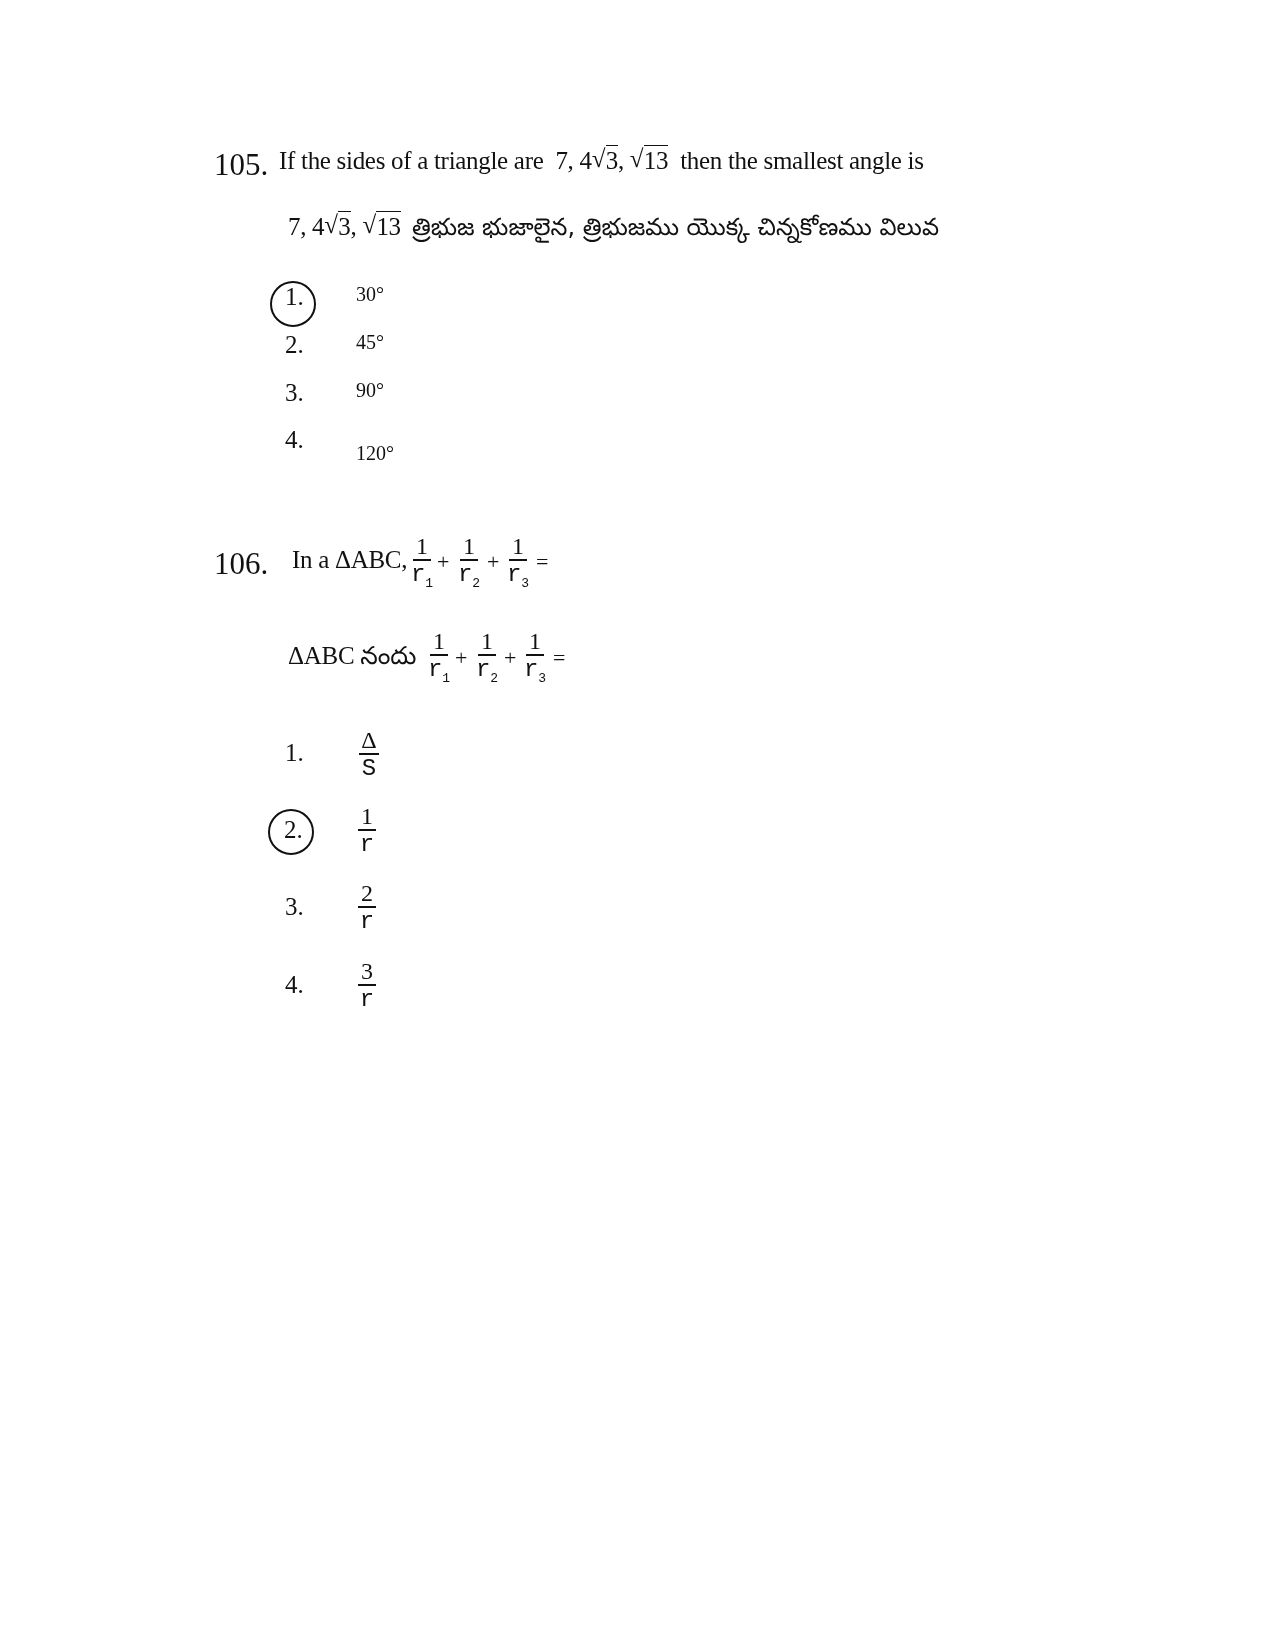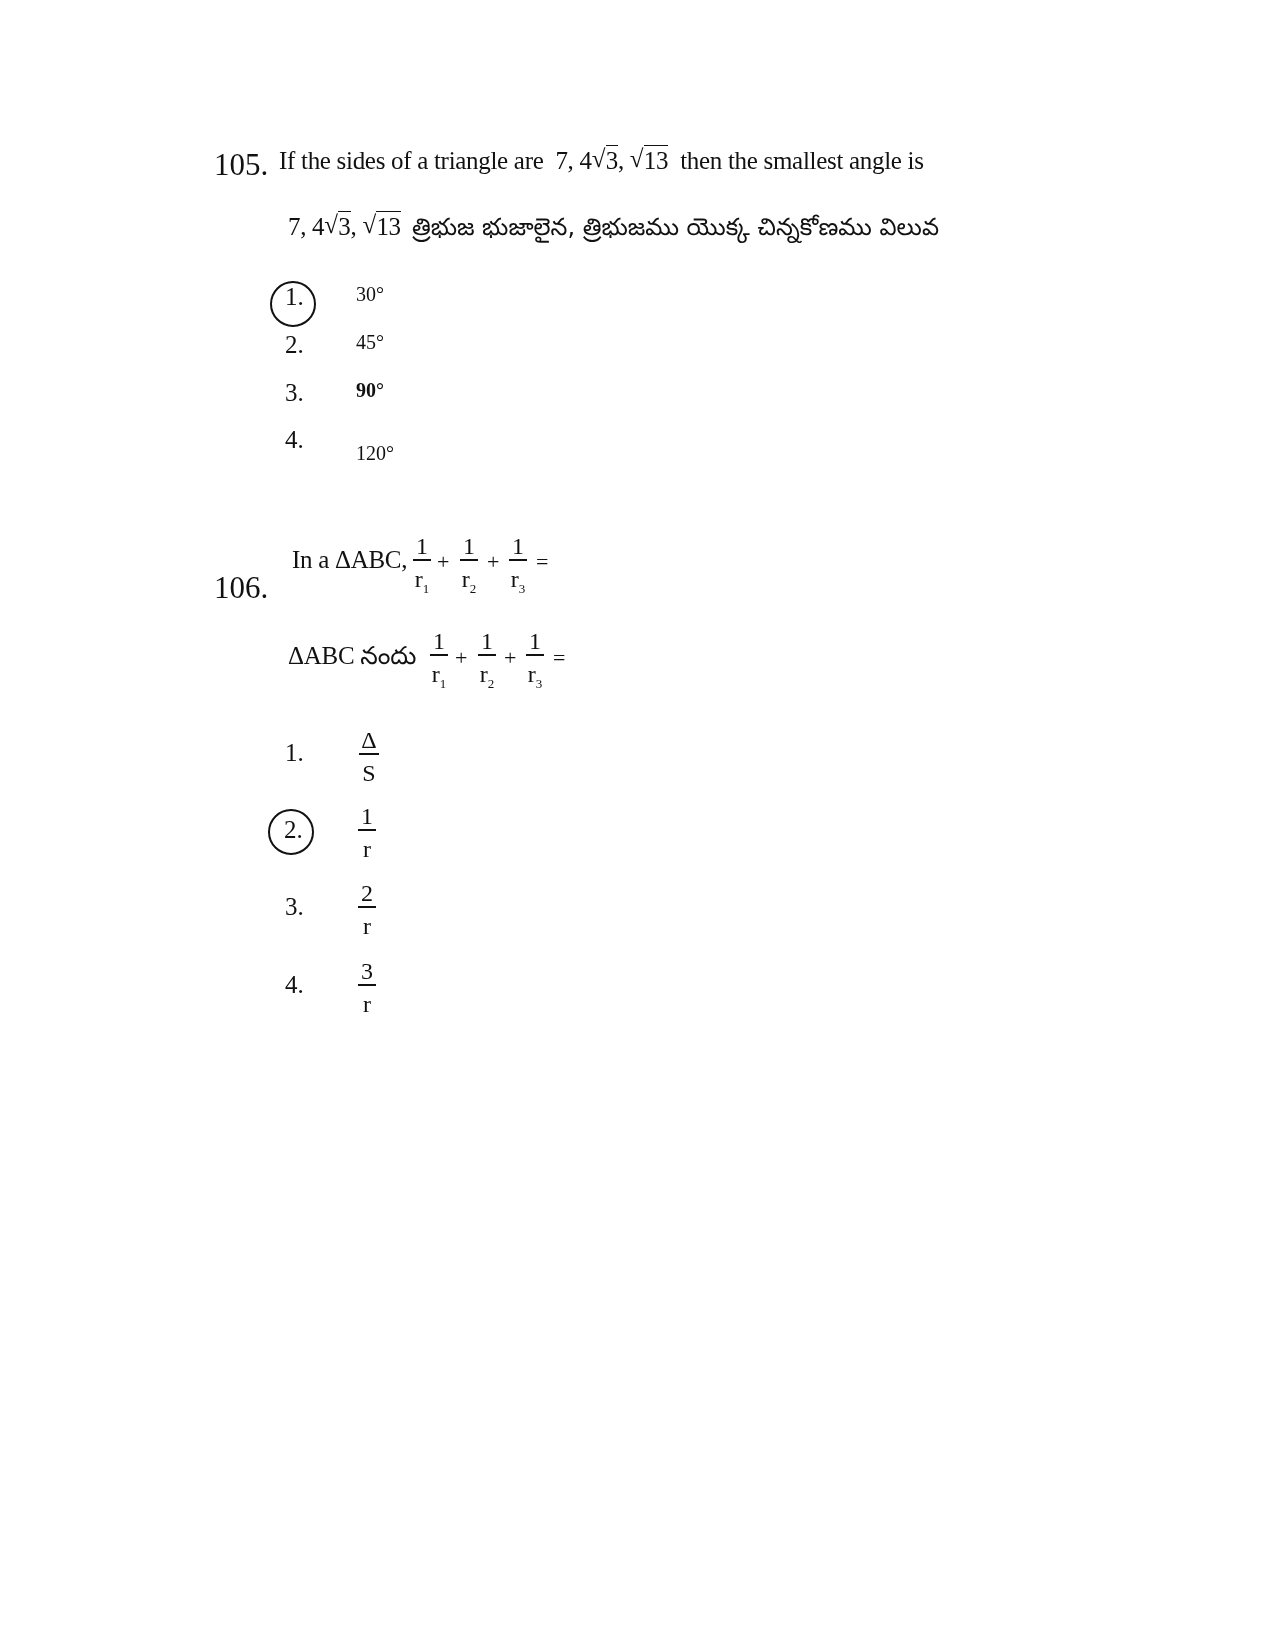--- a/index.html
+++ b/index.html
@@ -10,21 +10,21 @@
   .te-text { font-size:24px; font-family:"DejaVu Sans", sans-serif; }
   .opt-num { font-size:25px; font-family:"Liberation Serif", serif; }
   .opt-val { font-size:20px; font-family:"Liberation Serif", serif; }
   .circle { position:absolute; border:2px solid #111; border-radius:50%; }
   .sqrt { display:inline-block; position:relative; padding-left:14px; }
   .sqrt::before { content:"√"; position:absolute; left:0; top:-2px; font-size:25px; }
   .sqrt span { border-top:1.5px solid #111; padding-top:1px; }
   .frac { position:absolute; display:flex; flex-direction:column; align-items:center; font-family:"Liberation Serif", serif; }
   .frac .num { font-size:24px; line-height:26px; }
   .frac .bar { height:1.5px; background:#111; width:100%; }
-  .frac .den { font-size:24px; line-height:36px; }
+  .frac .den { font-size:24px; line-height:28px;font-family:Liberation Mono, monospace; }
   .frac .den sub { font-size:13px; }
   .op { position:absolute; font-size:22px; font-family:"Liberation Serif", serif; }
 </style>
 </head>
 <body>
 
 <div>
   <span class="abs q-num" style="left:214px;top:147px;">105.</span>
   <div class="abs q-text" style="left:279px;top:147px;">
     <span>If the sides of a triangle are</span>
@@ -37,28 +37,28 @@
   </div>
 
   <div class="circle" style="left:270px;top:281px;width:42px;height:42px;"></div>
   <span class="abs opt-num" style="left:285px;top:283px;">1.</span>
   <span class="abs opt-val" style="left:356px;top:283px;">30°</span>
 
   <span class="abs opt-num" style="left:285px;top:331px;">2.</span>
   <span class="abs opt-val" style="left:356px;top:331px;">45°</span>
 
   <span class="abs opt-num" style="left:285px;top:379px;">3.</span>
-  <span class="abs opt-val" style="left:356px;top:379px;font-weight:bold;">90°</span>
+  <span class="abs opt-val" style="left:356px;top:379px;">90°</span>
 
   <span class="abs opt-num" style="left:285px;top:426px;">4.</span>
   <span class="abs opt-val" style="left:356px;top:426px;margin-top:16px;">120°</span>
 </div>
 
 <div>
-  <span class="abs q-num" style="left:214px;top:570px;">106.</span>
+  <span class="abs q-num" style="left:214px;top:546px;">106.</span>
   <span class="abs q-text" style="left:292px;top:546px;">In a ΔABC,</span>
 
   <div class="frac" style="left:413px;top:533px;width:18px;">
     <span class="num">1</span>
       <span class="bar"></span>
       <span class="den"><span>r</span><sub>1</sub></span>
   </div>
   <span class="op" style="left:437px;top:549px;">+</span>
   <div class="frac" style="left:460px;top:533px;width:18px;">
     <span class="num">1</span>

